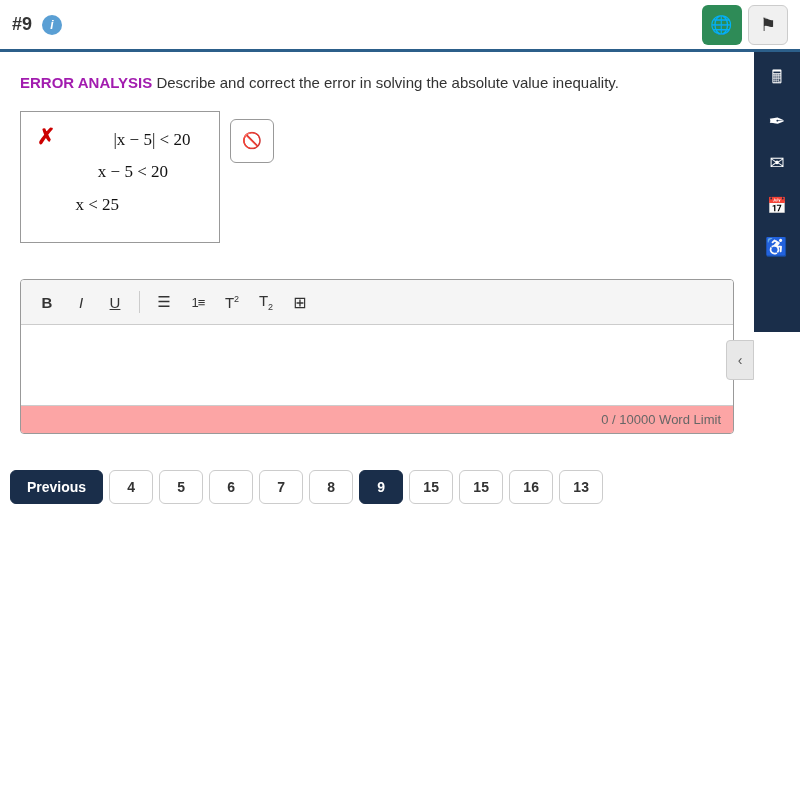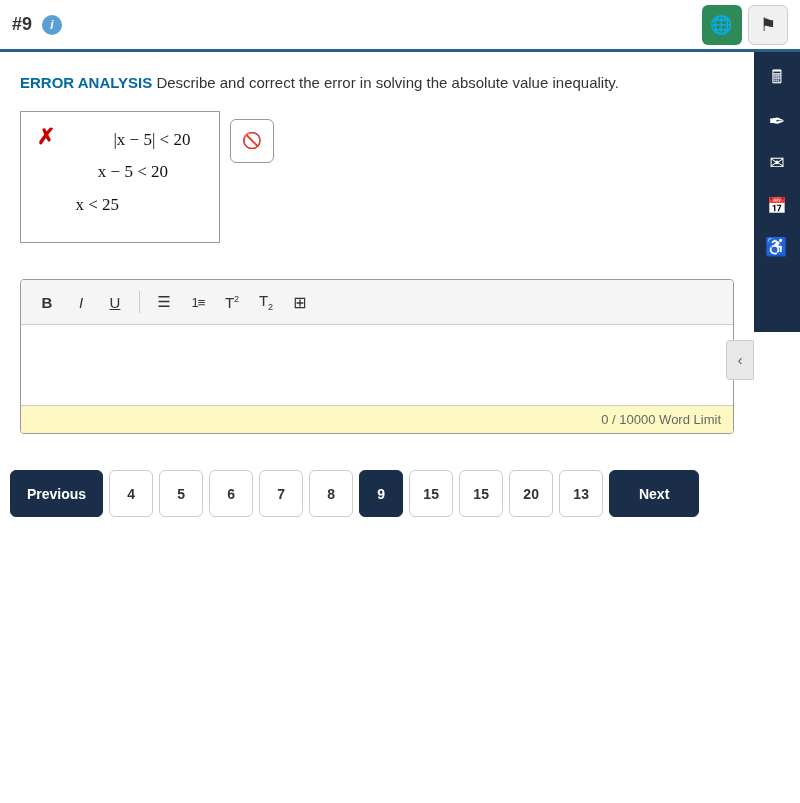--- a/index.html
+++ b/index.html
@@ -121,21 +121,21 @@
       margin-right: 46px;
     }
 
     .question-label {
       font-size: 15px;
       color: #333;
       line-height: 1.5;
       margin-bottom: 16px;
     }
     .question-label strong {
-      color: #0369a1;
+      color: #a21caf;
       font-weight: 900;
       text-transform: uppercase;
     }
 
     
     .math-box {
       border: 1.5px solid #999;
       width: 200px;
       padding: 14px 16px;
       margin-bottom: 18px;
@@ -222,39 +222,39 @@
     }
     .editor-body {
       min-height: 80px;
       padding: 10px 12px;
       outline: none;
       font-size: 14px;
       color: #333;
       background: white;
     }
     .editor-footer {
-      background: #fef9c3;
+      background: #fca5a5;
       border-top: 1px solid #ccc;
       padding: 6px 12px;
       text-align: right;
       font-size: 13px;
       color: #666;
     }
 
     
     .pagination {
       display: flex;
       align-items: center;
       gap: 6px;
       padding: 16px 10px;
       flex-wrap: wrap;
     }
     .page-btn {
       min-width: 44px;
-      height: 47px;
+      height: 34px;
       border-radius: 6px;
       border: 1.5px solid #ccc;
       background: white;
       cursor: pointer;
       font-size: 14px;
       font-weight: 600;
       color: #333;
       display: flex;
       align-items: center;
       justify-content: center;
@@ -388,19 +388,18 @@
   <button class="page-btn page-btn-active">
       <span>9</span>
     </button>
   <button class="page-btn">
       <span>15</span>
     </button>
   <button class="page-btn">
       <span>15</span>
     </button>
   <button class="page-btn">
-      <span>20</span>
+      <span>16</span>
     </button>
   <button class="page-btn">
       <span>13</span>
     </button>
-  <button class="page-btn page-btn-nav">Next</button>
 </div>
 
 </body></html>

